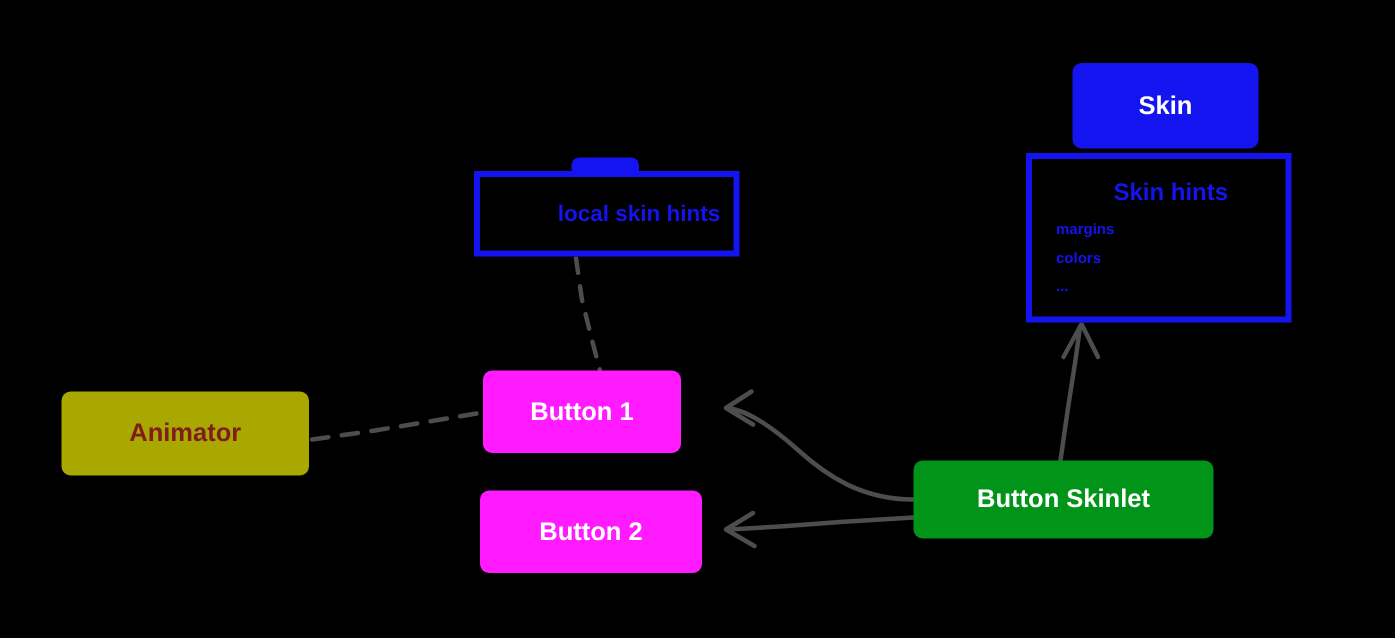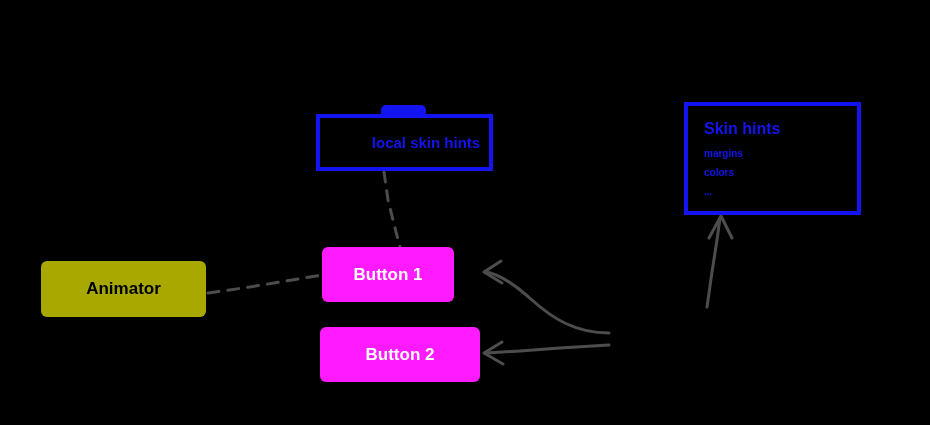--- a/index.html
+++ b/index.html
@@ -60,20 +60,21 @@
     background: #000000;
     display: block;
     padding: 14px 0 0 16px;
   }
   #node-skin-hints .sh-title {
     color: #1414f0;
     font-weight: bold;
     font-size: 16px;
     line-height: 18px;
     margin-bottom: 6px;
+    text-align: center;
   }
   #node-skin-hints .sh-item {
     color: #1414f0;
     font-weight: bold;
     font-size: 10px;
     line-height: 19px;
   }
 
   
   #node-local-skin-hints {
@@ -98,31 +99,31 @@
   
   .node-magenta {
     background: #ff1aff;
     border-radius: 6px;
   }
   .node-magenta .node-label {
     color: #ffffff;
     font-size: 17px;
   }
   #node-button1 { left: 322px; top: 247px; width: 132px; height: 55px; }
-  #node-button2 { left: 320px; top: 327px; width: 160px; height: 55px; }
+  #node-button2 { left: 320px; top: 327px; width: 148px; height: 55px; }
 
   
   #node-animator {
     left: 41px; top: 261px;
     width: 165px; height: 56px;
     background: #a8a800;
     border-radius: 6px;
   }
   #node-animator .node-label {
-    color: #000000;
+    color: #7f1d1d;
     font-size: 17px;
   }
 
   
   #node-button-skinlet {
     left: 609px; top: 307px;
     width: 200px; height: 52px;
     background: #009418;
     border-radius: 6px;
   }
@@ -155,20 +156,23 @@
     <path d="M 609 333 C 575 333 552 318 532 300 C 512 282 498 274 486 272" fill="none" stroke="#4d4d4d" stroke-width="3" stroke-linecap="round"></path>
     <path d="M 501 261 L 484 272 L 502 283" fill="none" stroke="#4d4d4d" stroke-width="3" stroke-linecap="round" stroke-linejoin="round"></path>
 
     <path d="M 609 345 L 560 348 L 520 351 L 486 353" fill="none" stroke="#4d4d4d" stroke-width="3" stroke-linecap="round"></path>
     <path d="M 502 342 L 484 353 L 503 364" fill="none" stroke="#4d4d4d" stroke-width="3" stroke-linecap="round" stroke-linejoin="round"></path>
 
     <path d="M 707 307 L 712 272 L 717 240 L 720 218" fill="none" stroke="#4d4d4d" stroke-width="3" stroke-linecap="round"></path>
     <path d="M 709 238 L 721 216 L 732 238" fill="none" stroke="#4d4d4d" stroke-width="3" stroke-linecap="round" stroke-linejoin="round"></path>
   </svg>
 
+  <div class="node" id="node-skin">
+    <span class="node-label">Skin</span>
+  </div>
 
   <div class="node" id="node-skin-hints">
     <div class="sh-title">Skin hints</div>
     <div class="sh-item">margins</div>
     <div class="sh-item">colors</div>
     <div class="sh-item">...</div>
   </div>
 
   <div id="local-hints-tab"></div>
   <div class="node" id="node-local-skin-hints">
@@ -180,15 +184,18 @@
   </div>
 
   <div class="node node-magenta" id="node-button2">
     <span class="node-label">Button 2</span>
   </div>
 
   <div class="node" id="node-animator">
     <span class="node-label">Animator</span>
   </div>
 
+  <div class="node" id="node-button-skinlet">
+    <span class="node-label">Button Skinlet</span>
+  </div>
 
 
 </div>
 
 </body></html>

